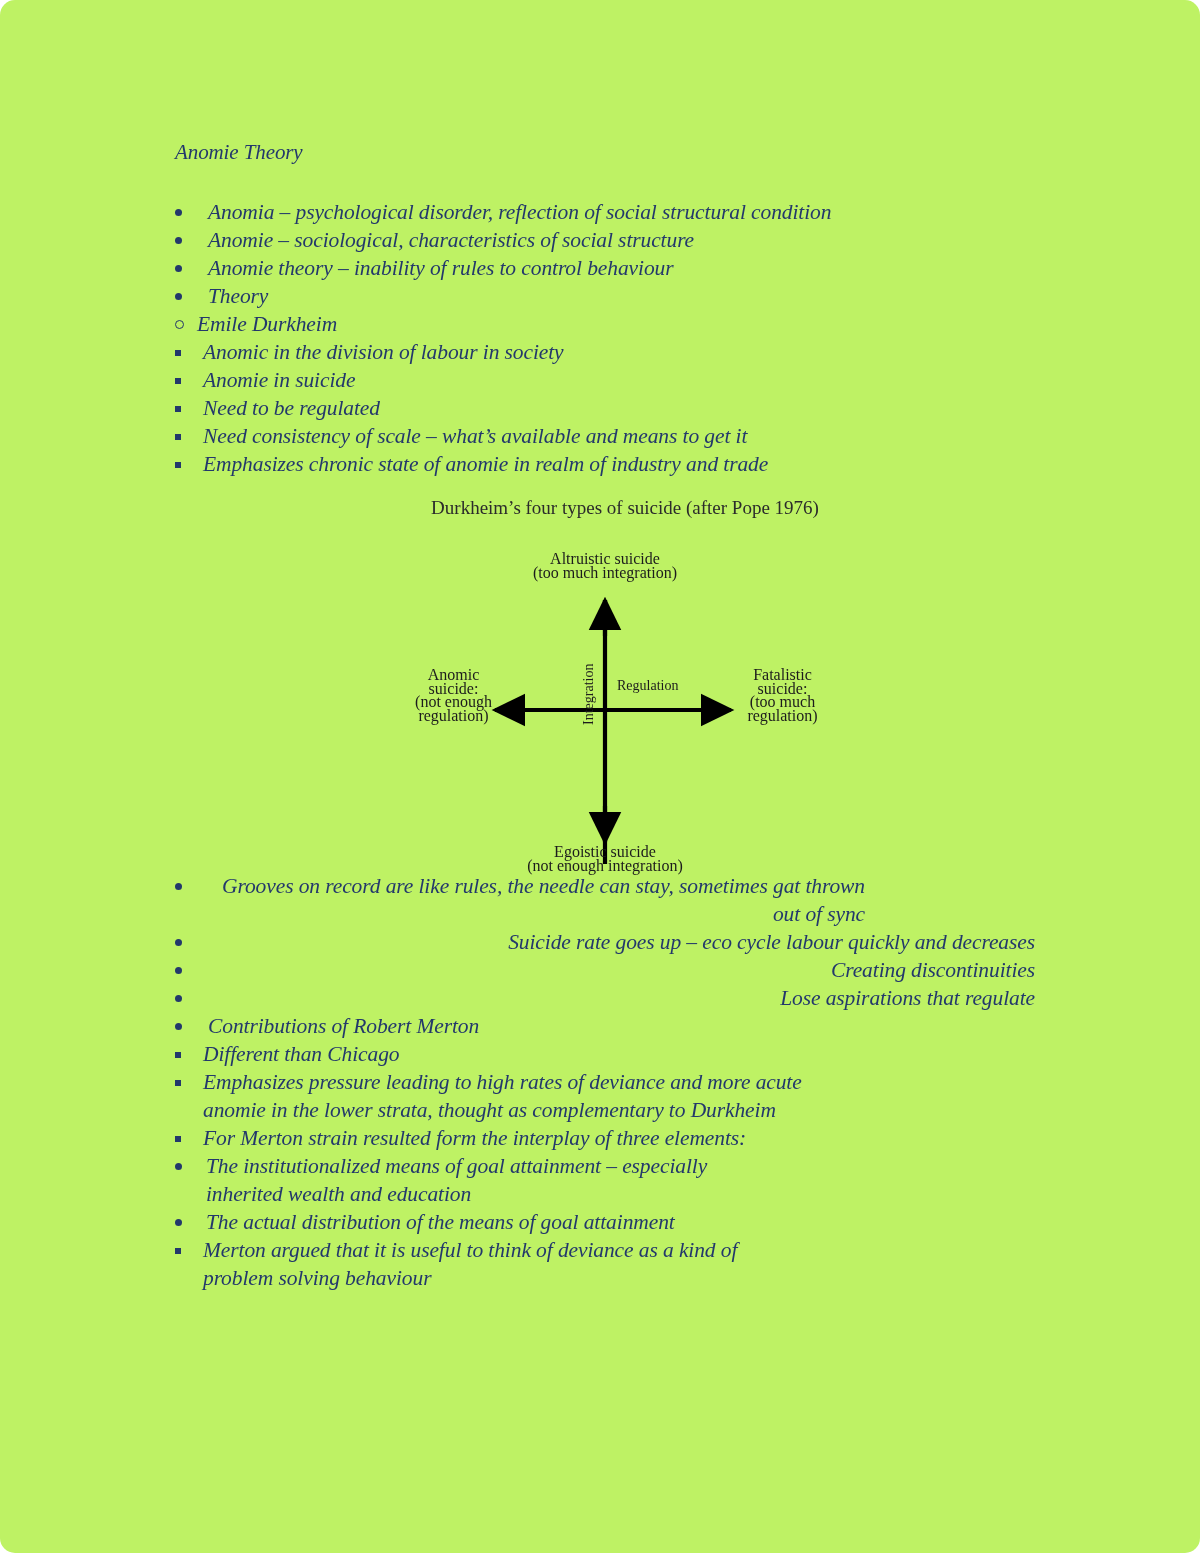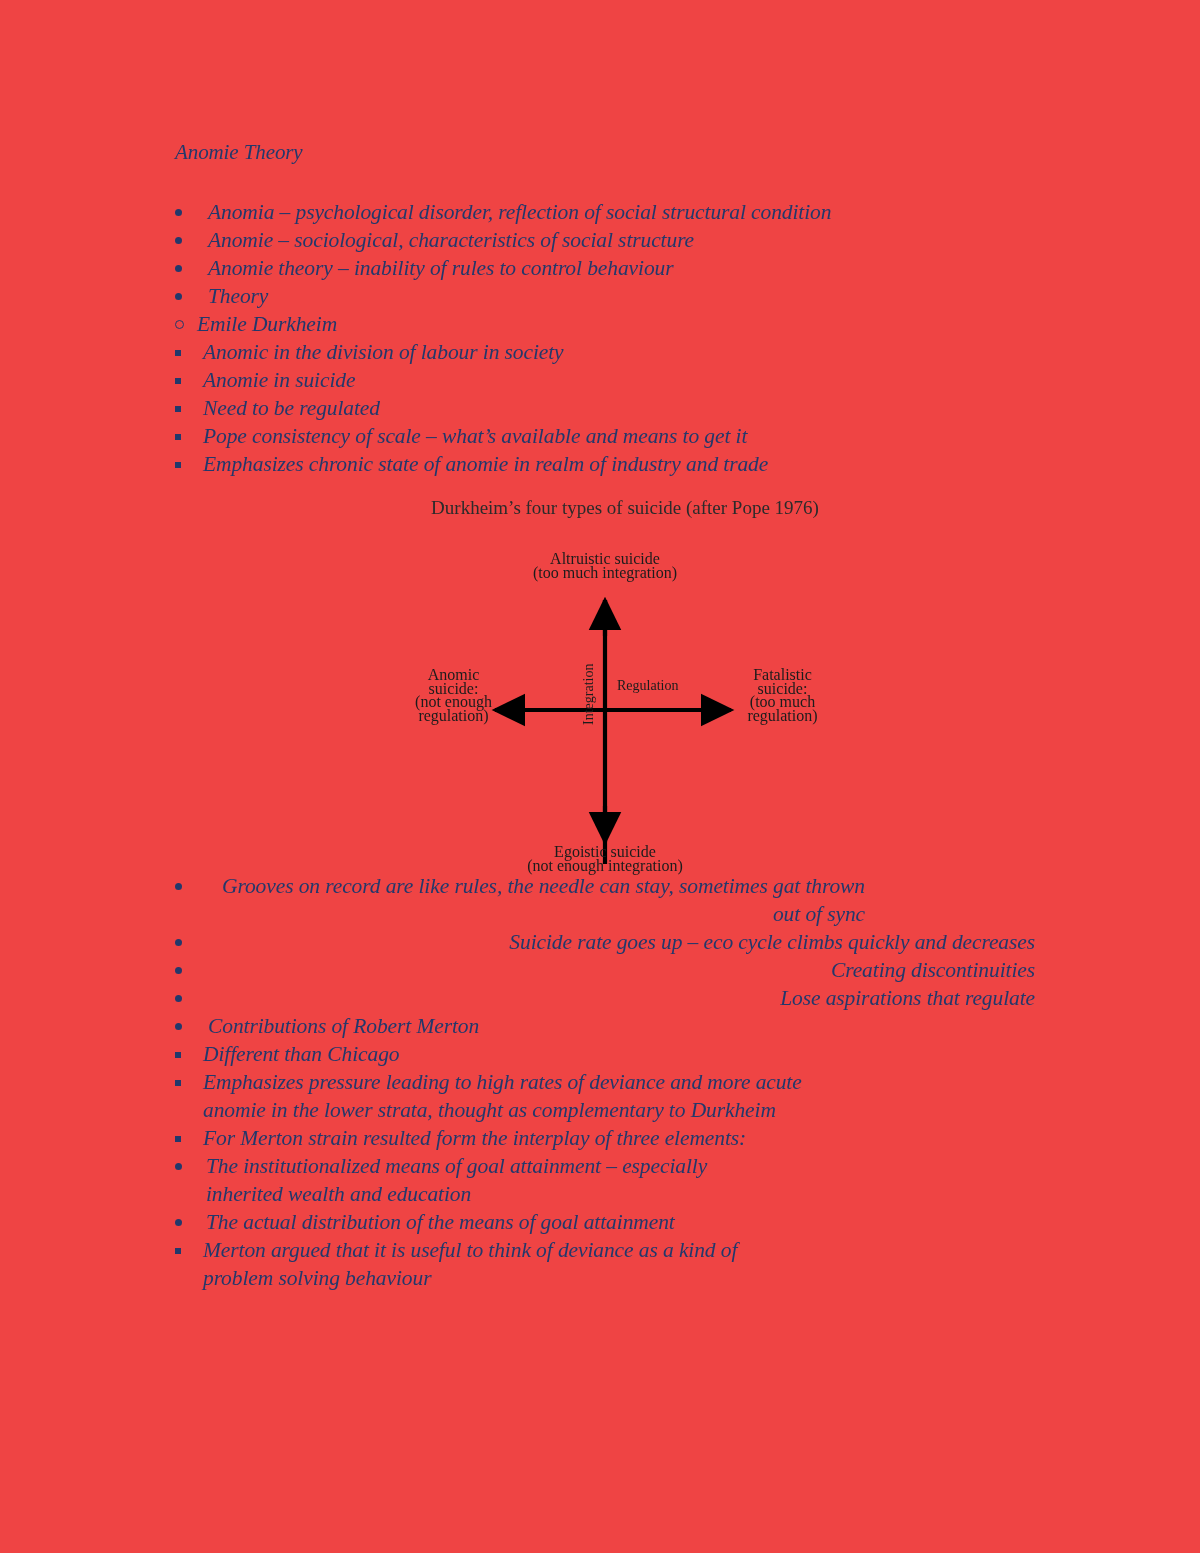--- a/index.html
+++ b/index.html
@@ -8,22 +8,23 @@
     padding: 0;
     background: #ffffff;
   }
   body {
     font-family: "Liberation Serif", "DejaVu Serif", serif;
   }
   .page {
     position: relative;
     width: 1200px;
     height: 1553px;
-    background: #ef4444;
+    background: #bef264;
     overflow: hidden;
+    border-radius: 15px;
   }
 
   
   .notes {
     position: absolute;
     left: 175px;
     top: 138px;
     width: 860px;
     color: #23386b;
     font-style: italic;
@@ -216,21 +217,21 @@
       </li>
       <li class="l3">
         <span class="row">
           <span class="mark sq"></span>
           <span class="txt">Need to be regulated</span>
         </span>
       </li>
       <li class="l3">
         <span class="row">
           <span class="mark sq"></span>
-          <span class="txt">Pope consistency of scale – what’s available and means to get it</span>
+          <span class="txt">Need consistency of scale – what’s available and means to get it</span>
         </span>
       </li>
       <li class="l3" style="width:610px">
         <span class="row">
           <span class="mark sq"></span>
           <span class="txt">Emphasizes chronic state of anomie in realm of industry and trade</span>
         </span>
       </li>
     </ul>
 
@@ -239,21 +240,21 @@
     <ul class="lvl">
       <li class="l3d" style="width:690px">
         <span class="row">
           <span class="mark disc"></span>
           <span class="txt">Grooves on record are like rules, the needle can stay, sometimes gat thrown out of sync</span>
         </span>
       </li>
       <li class="l3d">
         <span class="row">
           <span class="mark disc"></span>
-          <span class="txt">Suicide rate goes up – eco cycle climbs quickly and decreases</span>
+          <span class="txt">Suicide rate goes up – eco cycle labour quickly and decreases</span>
         </span>
       </li>
       <li class="l3d">
         <span class="row">
           <span class="mark disc"></span>
           <span class="txt">Creating discontinuities</span>
         </span>
       </li>
       <li class="l3d">
         <span class="row">

